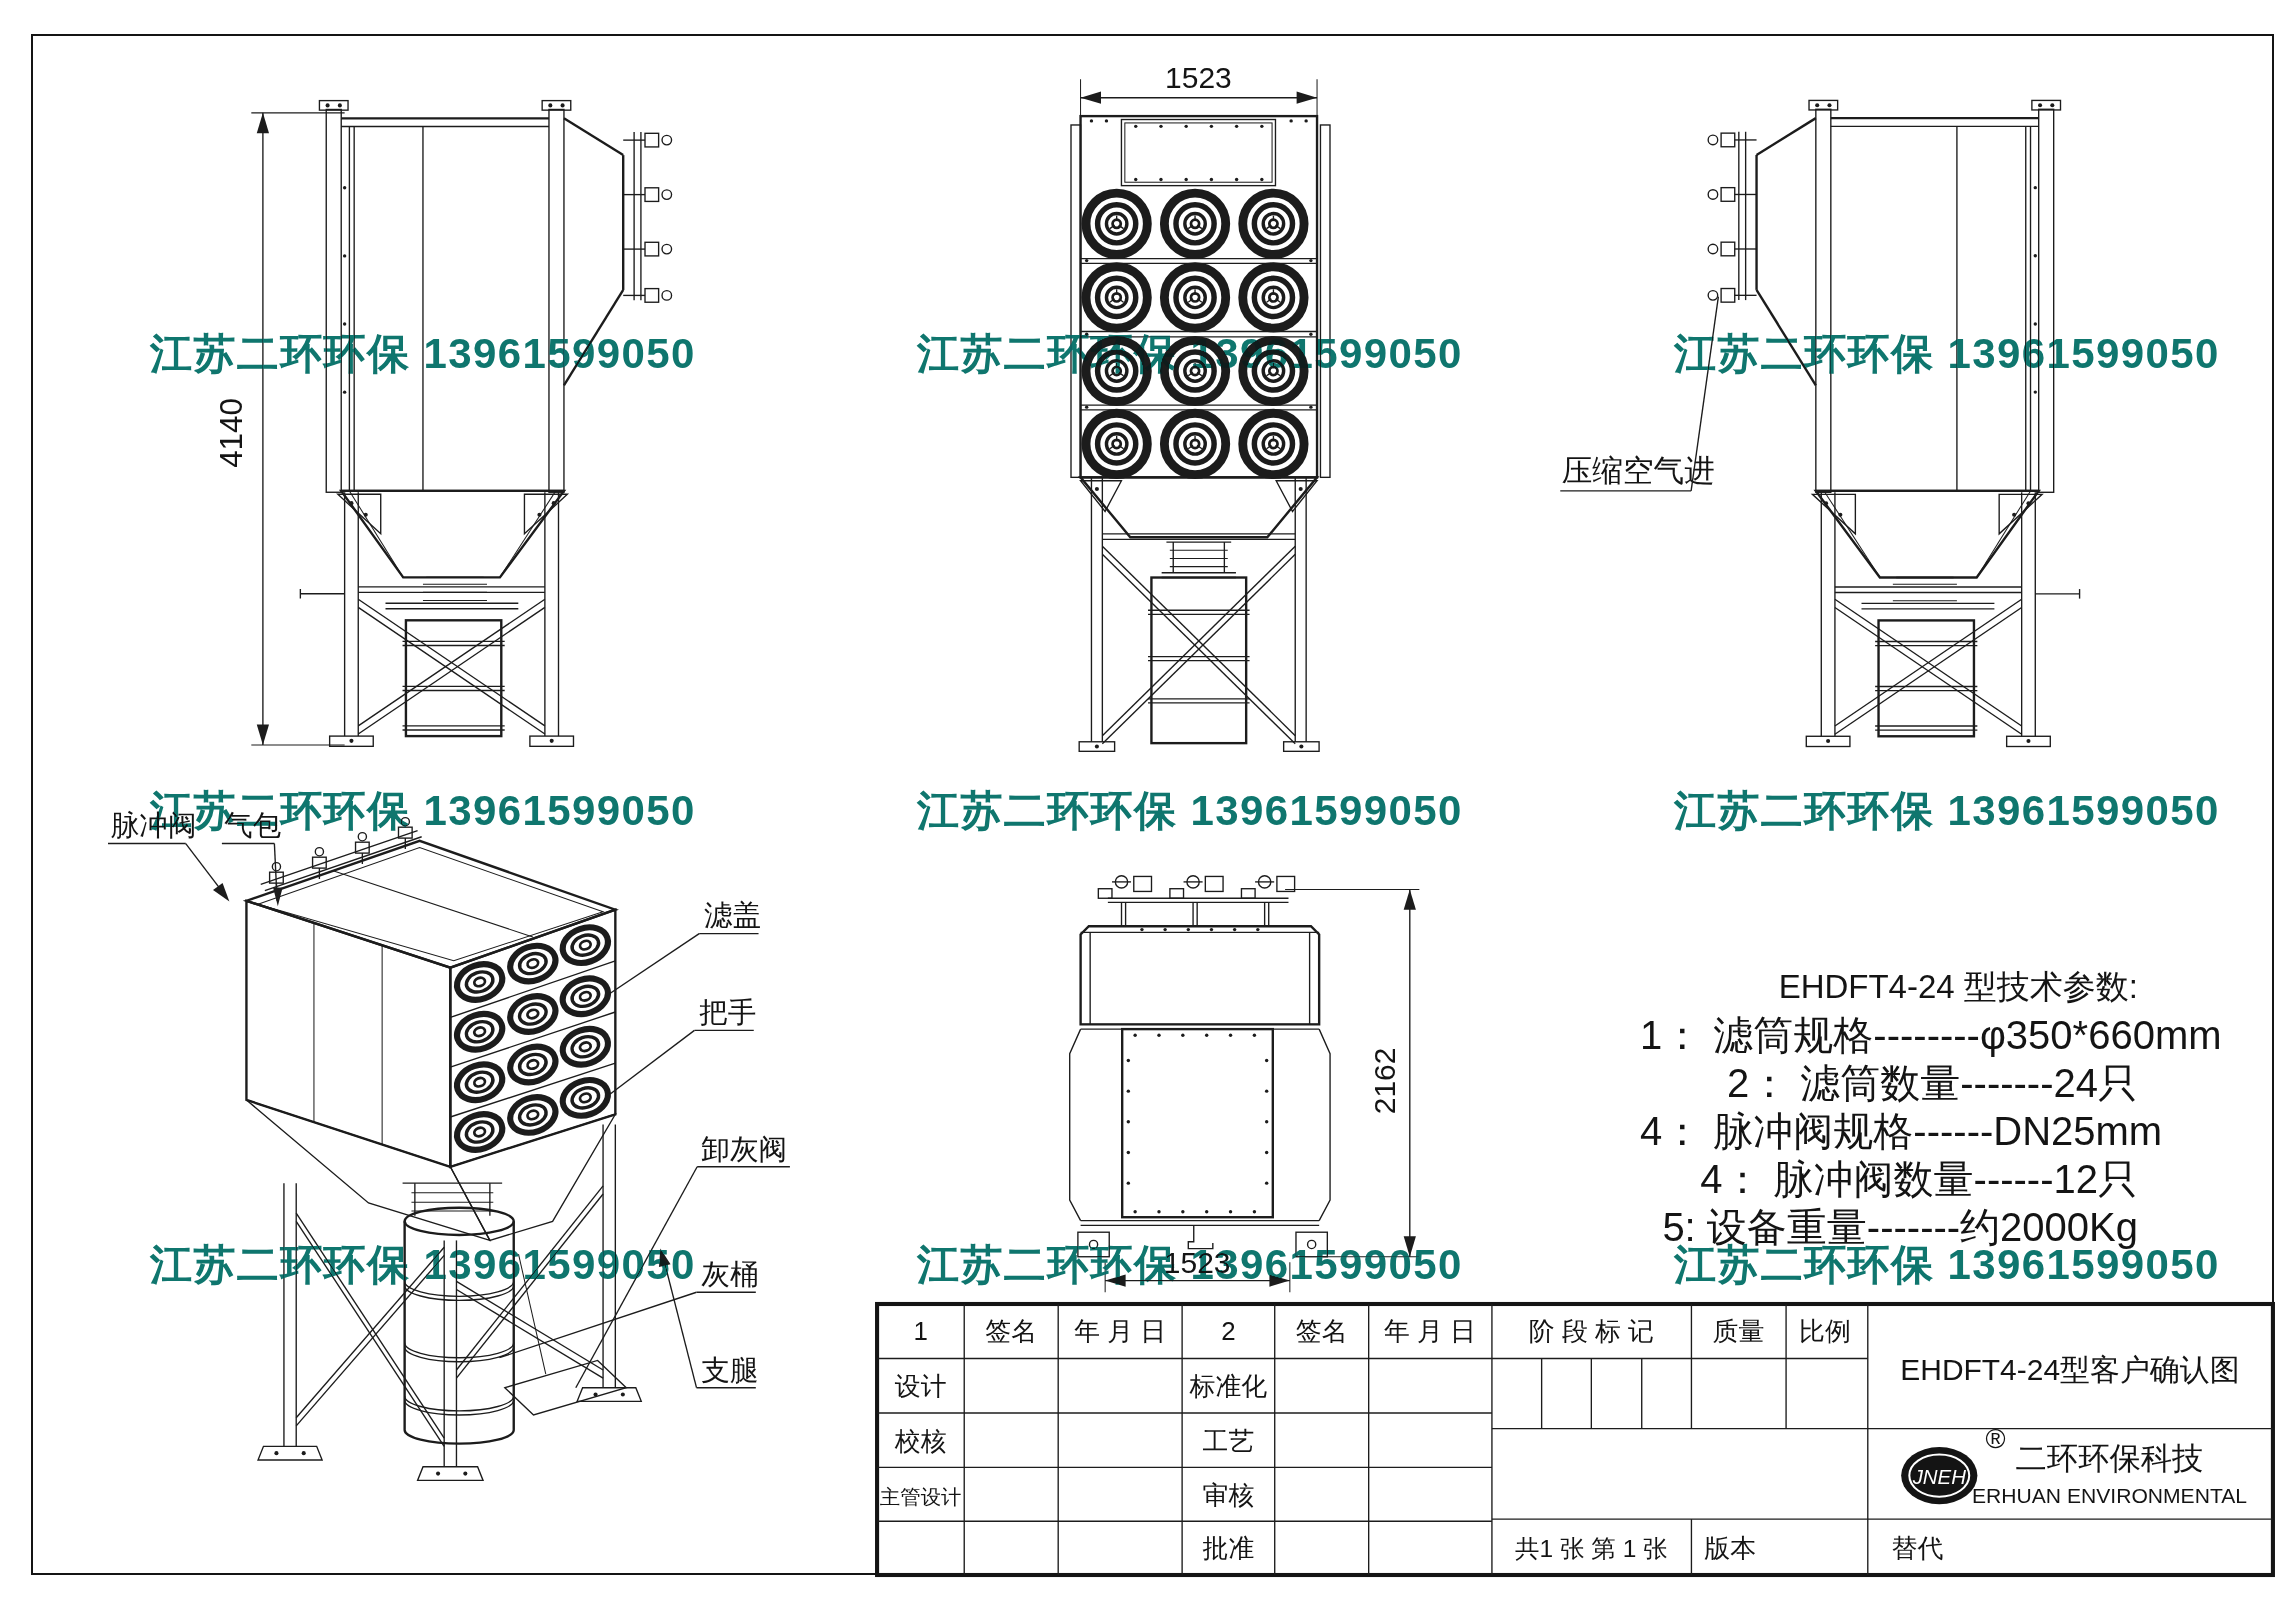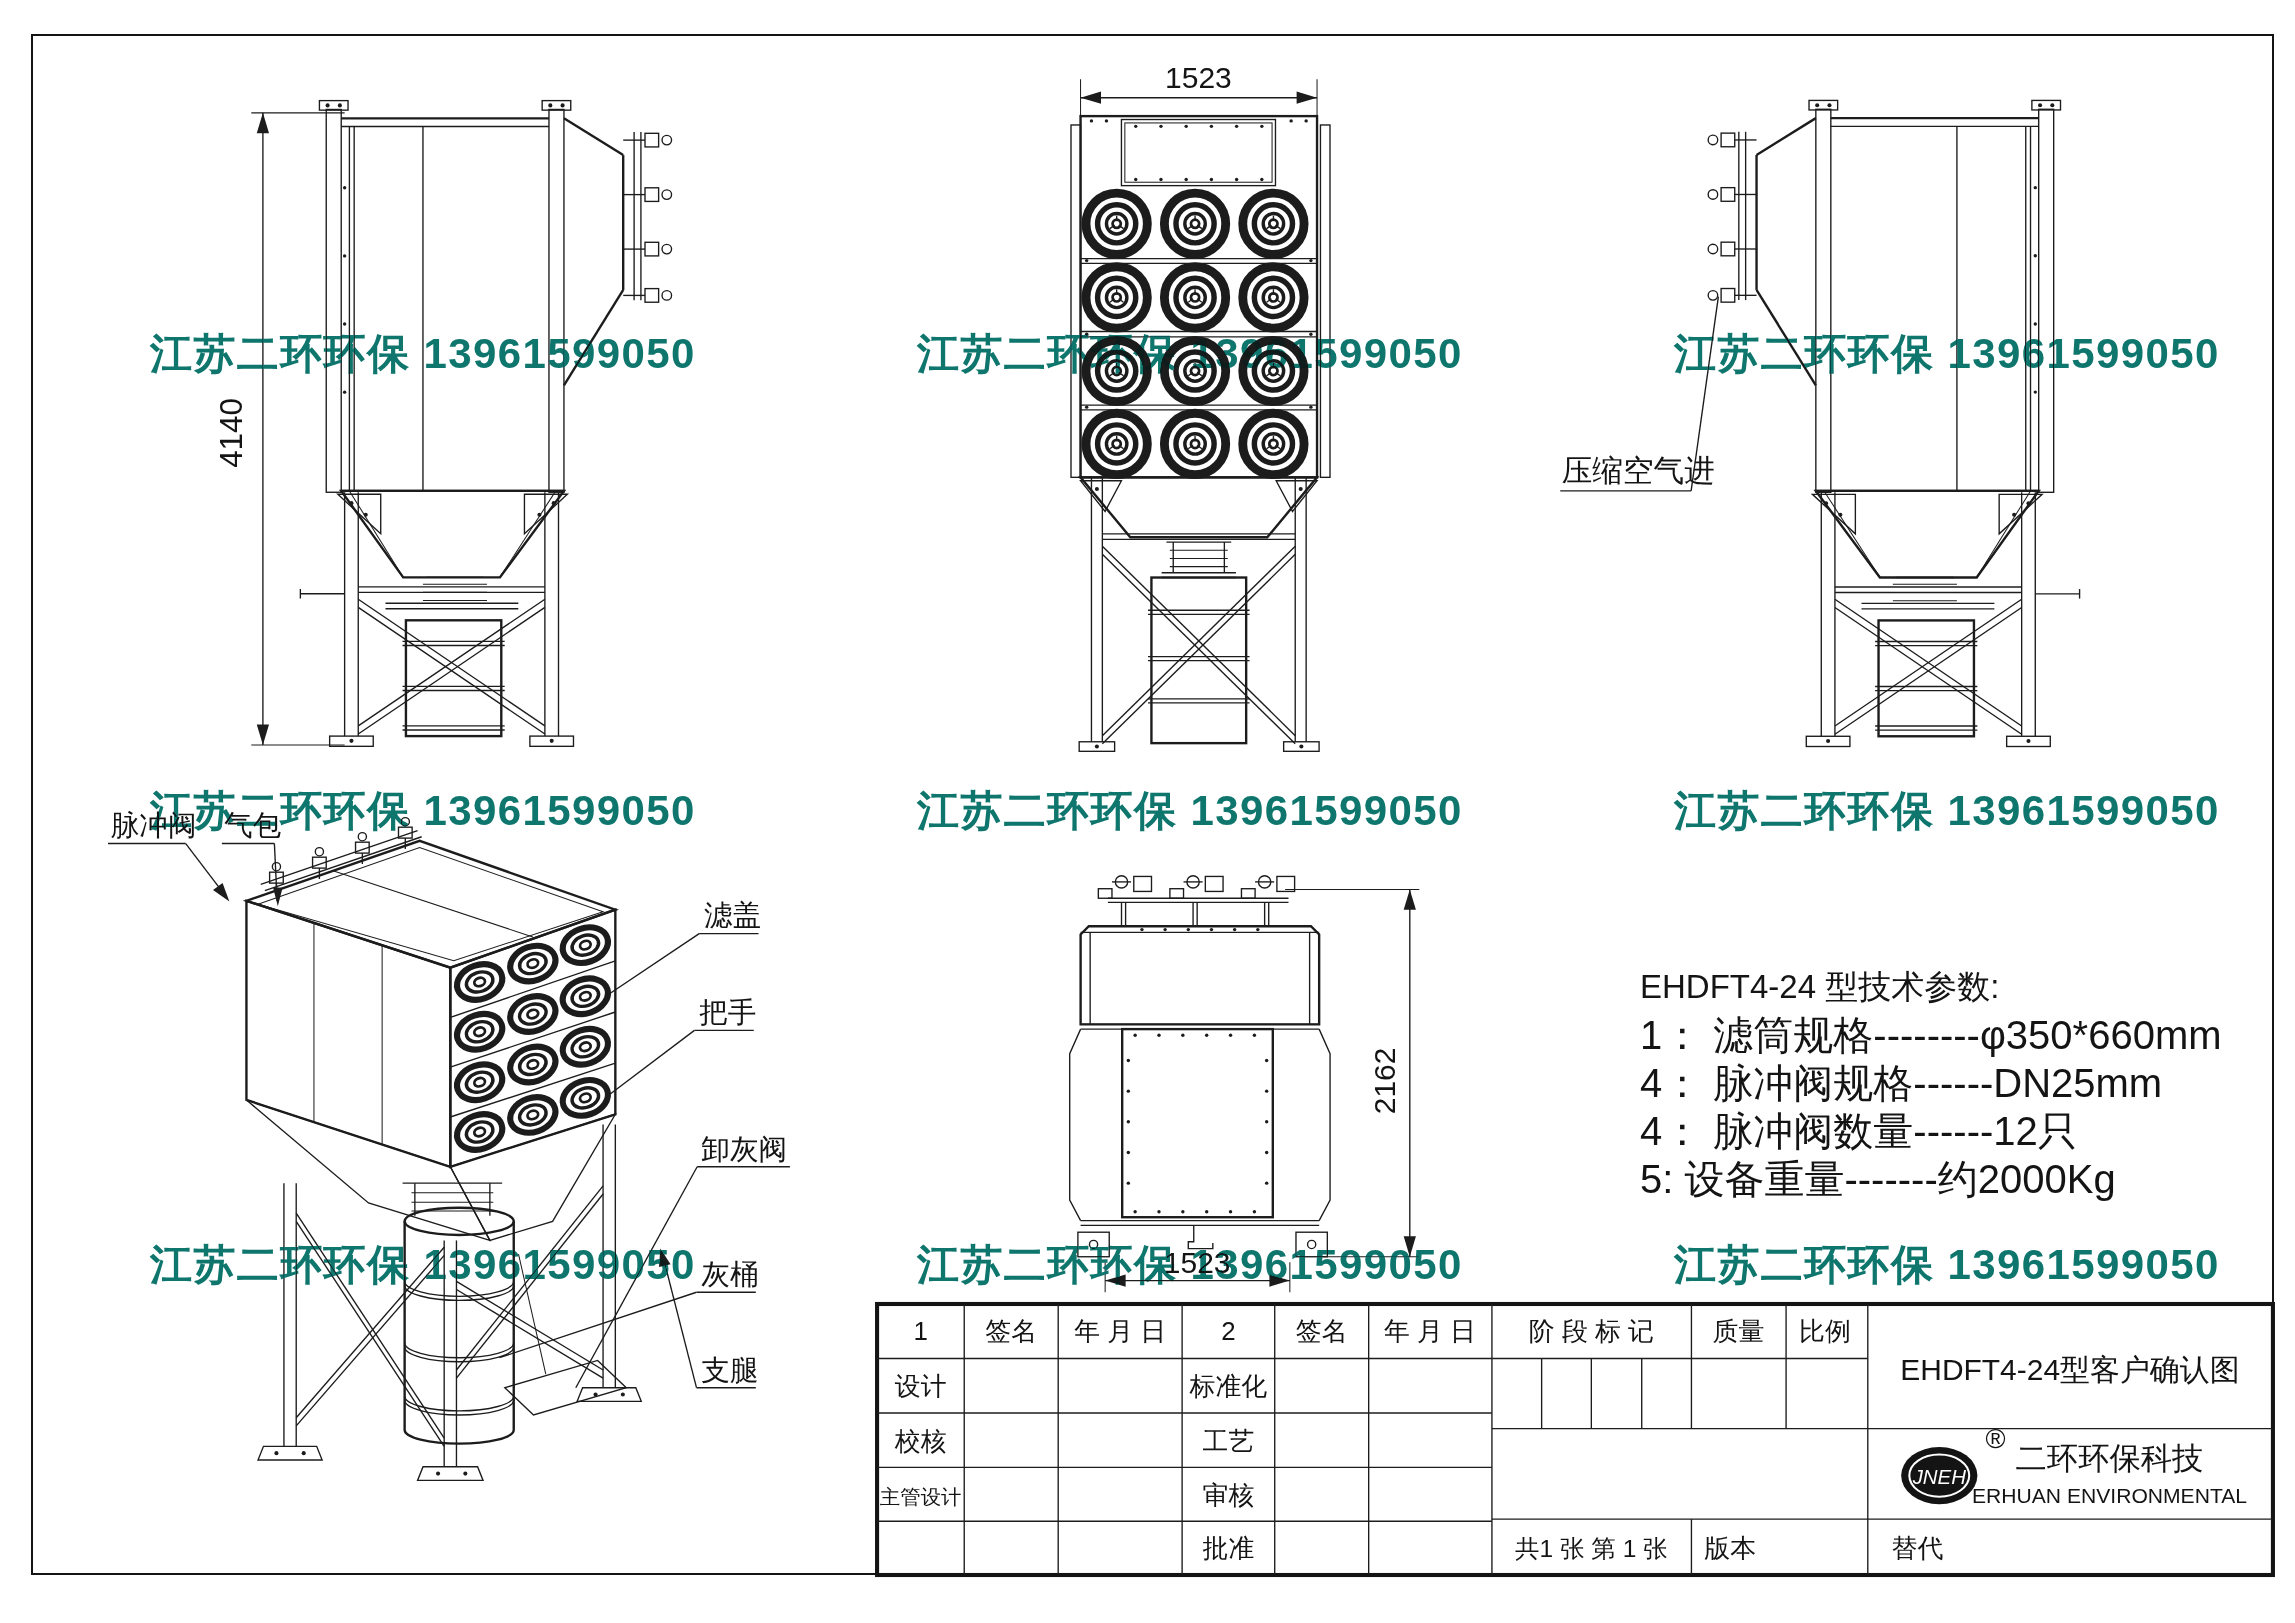--- a/index.html
+++ b/index.html
@@ -9,21 +9,21 @@
   .ln{stroke:#1c1c1c;stroke-width:2;fill:none;}
   .ln3{stroke:#1c1c1c;stroke-width:3.5;fill:none;}
   .thin{stroke:#1c1c1c;stroke-width:1.5;fill:none;}
   .fil{fill:#1c1c1c;stroke:none;}
   .dot{fill:#1c1c1c;stroke:none;}
   .cadtxt{font-family:"Liberation Sans",sans-serif;fill:#141414;font-weight:400;}
   .wm{position:absolute;font:700 42px "Liberation Sans",sans-serif;color:#0f766e;
       white-space:nowrap;letter-spacing:1.4px;mix-blend-mode:darken;z-index:40;}
   #border-frame{position:absolute;left:31px;top:34px;width:2243px;height:1541px;
       border:2.4px solid #141414;box-sizing:border-box;}
-  #tech-params{position:absolute;left:1640px;top:963px;width:498px;z-index:5;}
+  #tech-params{position:absolute;left:1640px;top:963px;width:498px;z-index:5;text-align:right;}
   #tech-params div{font-size:40px;line-height:48px;white-space:nowrap;color:#141414;}
 </style>
 </head>
 <body>
 
 <div id="sheet">
 
   <div id="border-frame"></div>
 
   <svg width="0" height="0">
@@ -449,20 +449,21 @@
     <line x1="337" y1="596" x2="337" y2="640" class="thin"></line>
     <line x1="66" y1="623" x2="337" y2="623" class="ln"></line>
     <polygon points="66,623 96,614 96,632" class="fil"></polygon>
     <polygon points="337,623 307,614 307,632" class="fil"></polygon>
     <text x="201" y="612" text-anchor="middle" font-size="44" class="cadtxt">1523</text>
   </svg>
 
   <div id="tech-params">
     <div style="font-size:33px;">EHDFT4-24 型技术参数:</div>
     <div>1： 滤筒规格--------φ350*660mm</div>
+    <div>2： 滤筒数量-------24只</div>
     <div>4： 脉冲阀规格------DN25mm</div>
     <div>4： 脉冲阀数量------12只</div>
     <div>5:  设备重量-------约2000Kg</div>
   </div>
 
   <svg style="left:876px;top:1304px;" width="1398" height="271" viewBox="0 0 2050 398">
     <rect x="0" y="0" width="2050" height="398" fill="#fff" stroke="#141414" stroke-width="6"></rect>
 
     <g class="ln" stroke-width="2.5">
       <line x1="128" y1="0" x2="128" y2="398"></line>

